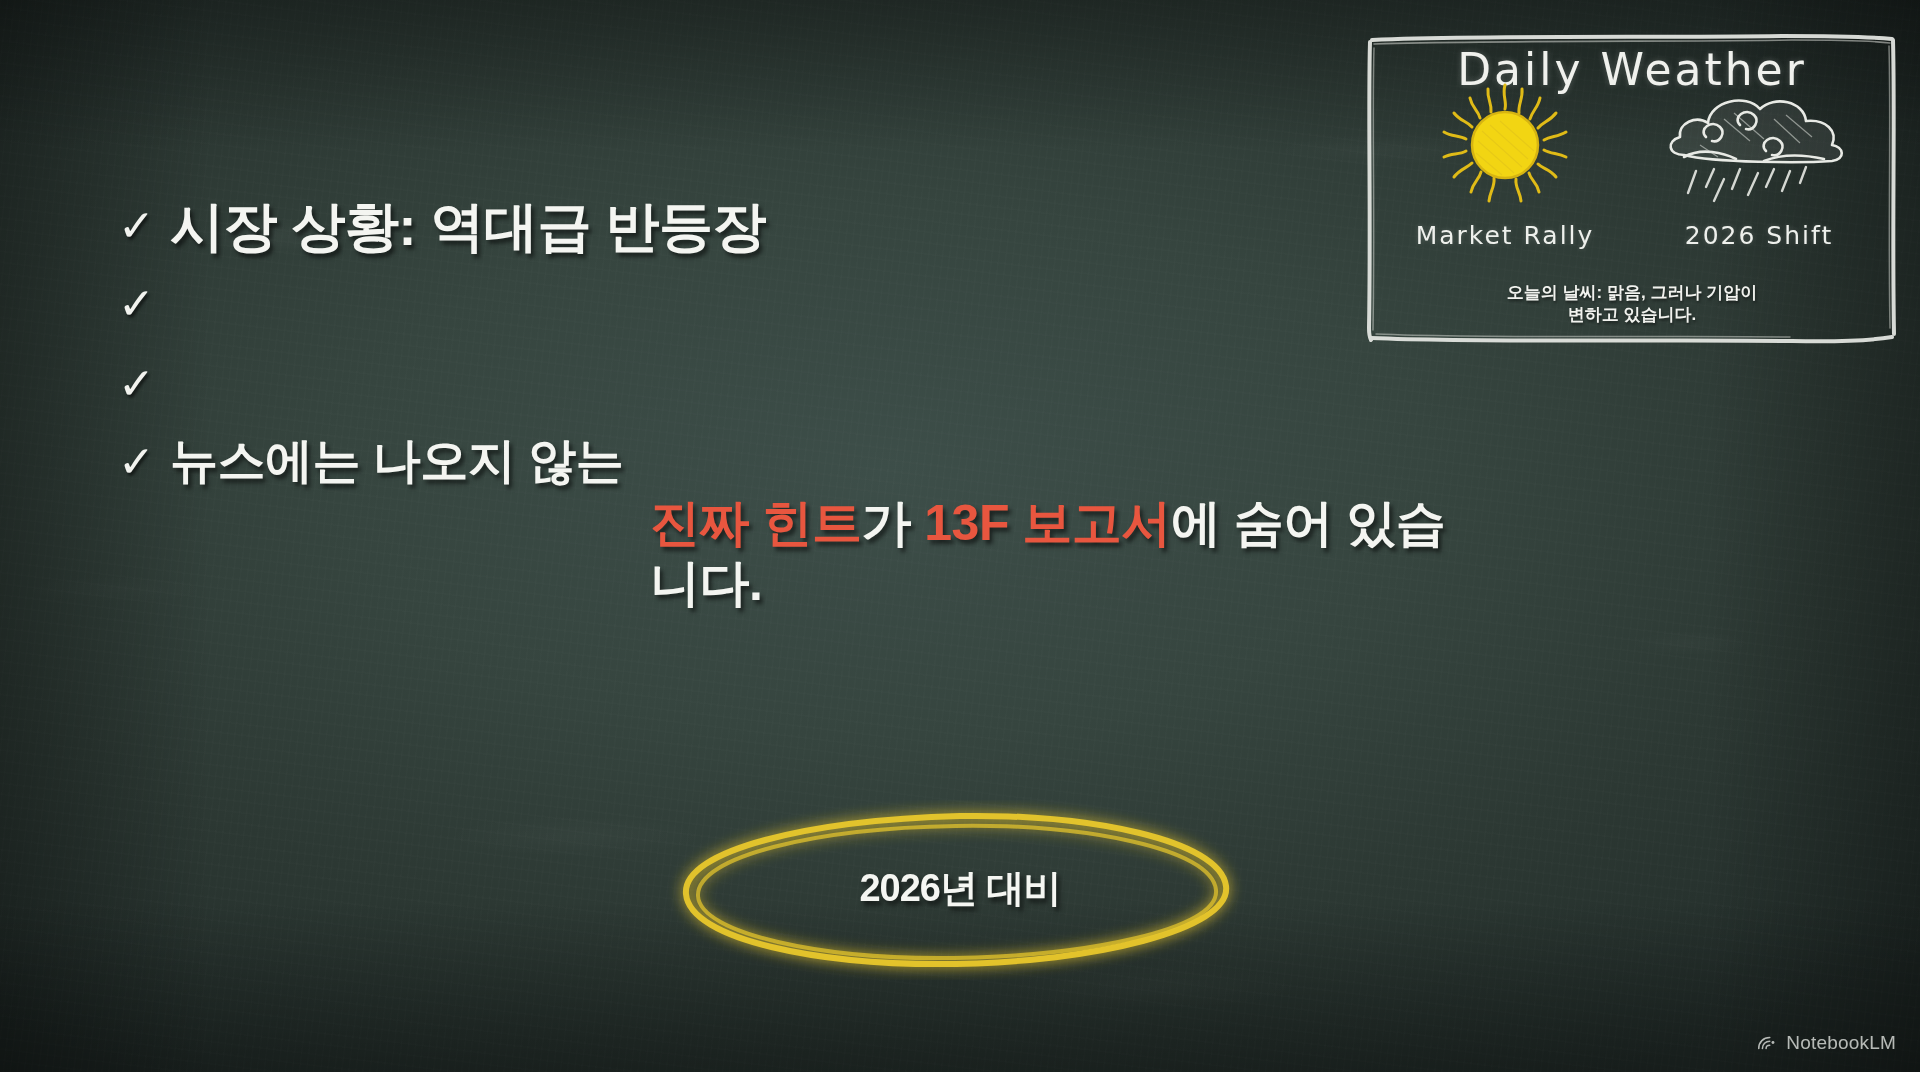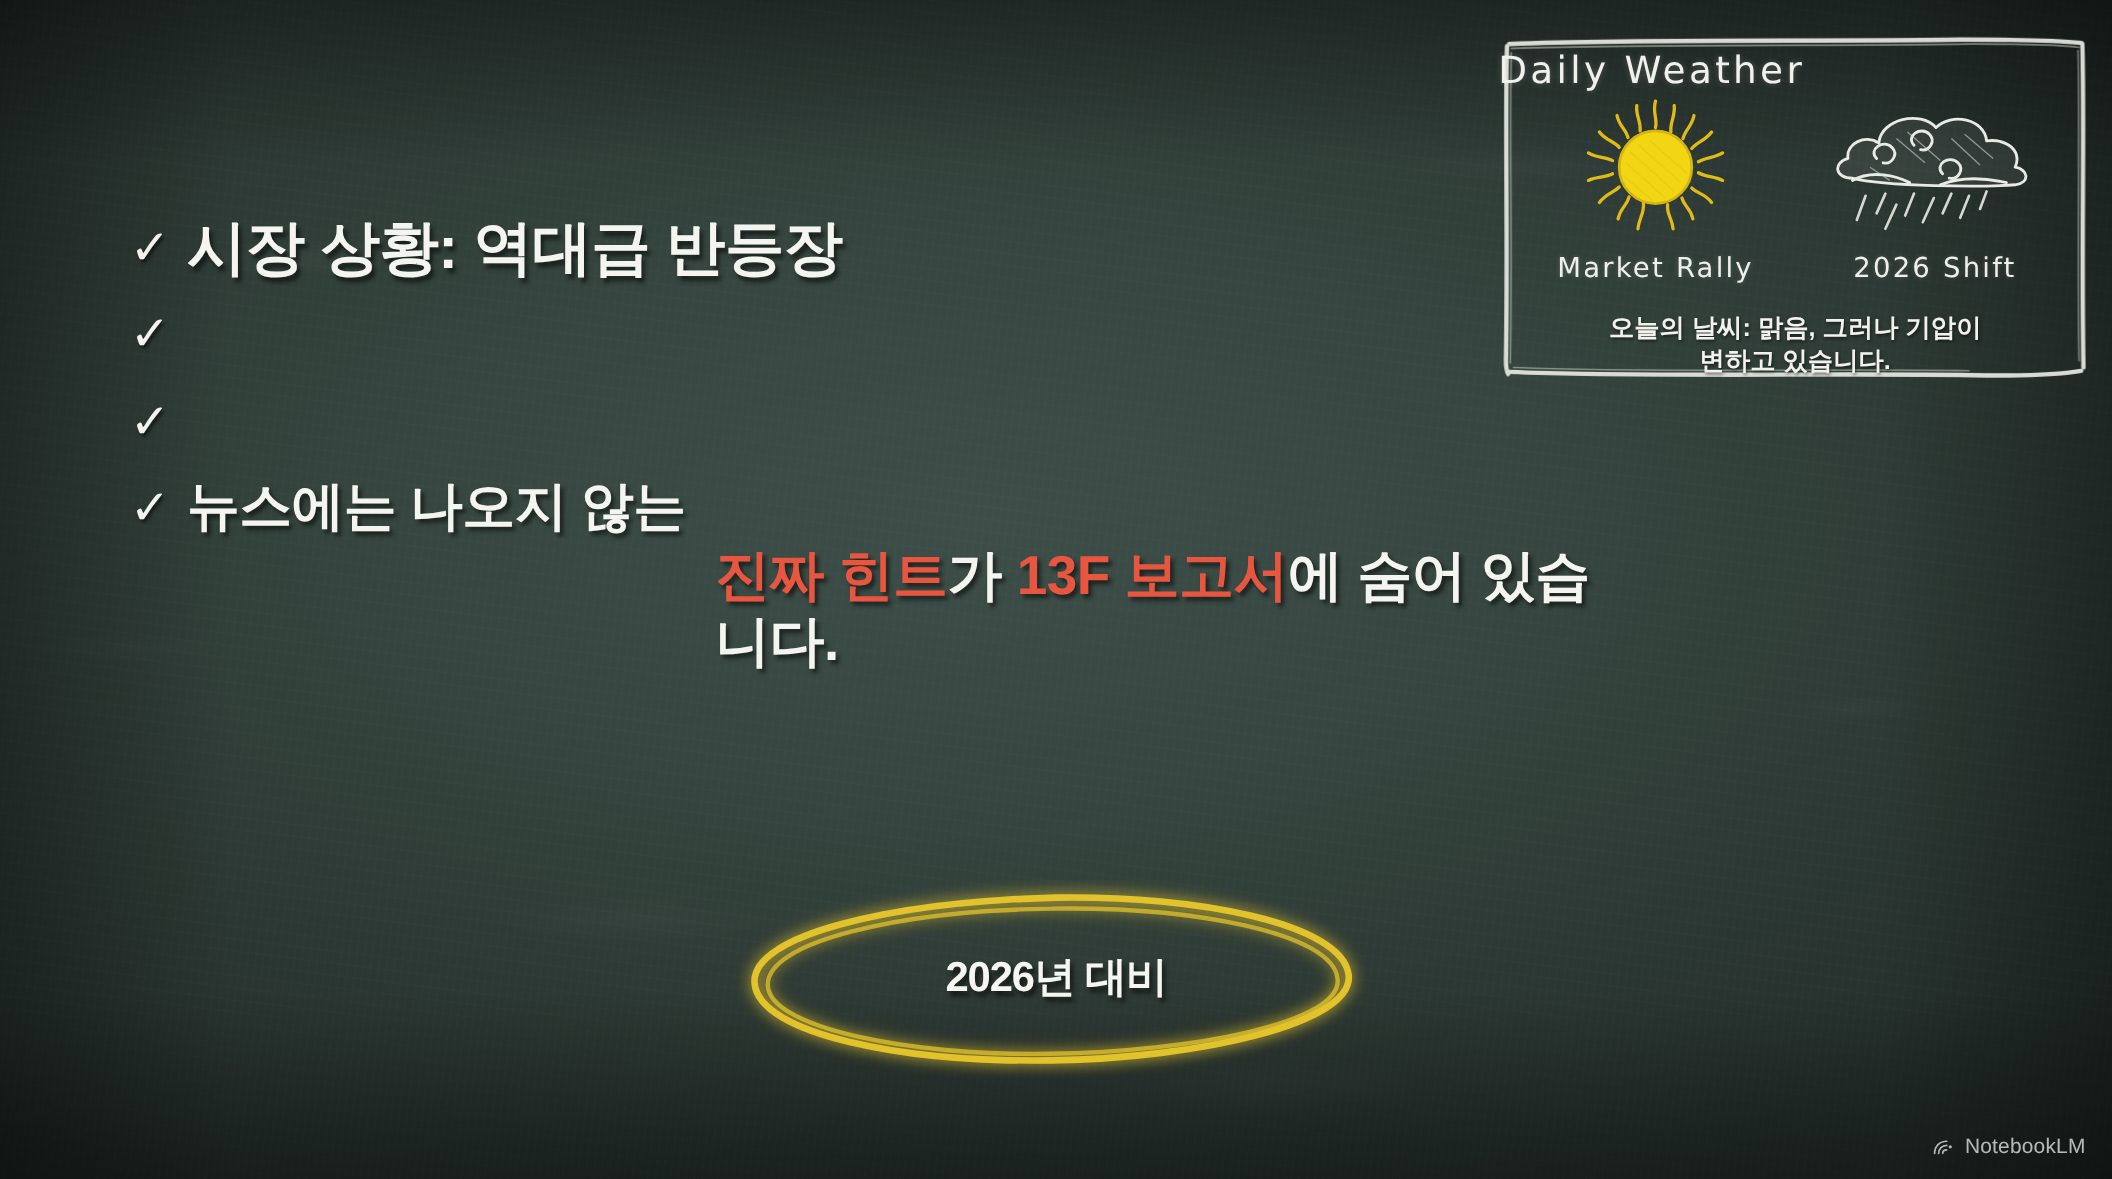--- a/index.html
+++ b/index.html
@@ -108,53 +108,53 @@
   }
   #weather-frame {
     position: absolute;
     inset: 0;
     pointer-events: none;
   }
   #weather-title {
     position: absolute;
     left: 0; right: 0;
     top: 16px;
-    text-align: left;
+    text-align: center;
     color: #f0f1ed;
-    font-size: 34px;
+    font-size: 44px;
     letter-spacing: 3px;
     font-family: "DejaVu Sans", sans-serif;
     text-shadow: 0 0 6px rgba(255,255,255,.22);
   }
   .wicons {
     position: absolute;
     top: 62px;
     left: 16px;
     right: 16px;
     height: 160px;
     display: flex;
     justify-content: space-around;
-    align-items: center;
+    align-items: flex-end;
   }
   .wicon { text-align: center; width: 240px; }
   .wlabel {
     color: #eef0ec;
     font-size: 25px;
     letter-spacing: 2px;
     font-family: "DejaVu Sans", sans-serif;
     margin-top: 2px;
     text-shadow: 0 0 5px rgba(255,255,255,.18);
   }
   #weather-caption {
     position: absolute;
     left: 22px; right: 22px;
     top: 254px;
     text-align: center;
     color: #f1f2ee;
-    font-size: 23px;
+    font-size: 17px;
     line-height: 1.32;
     font-weight: bold;
     text-shadow: 1px 2px 3px rgba(0,0,0,.5);
   }
 
   
   #circle-wrap {
     position: absolute;
     left: 660px;
     top: 800px;

